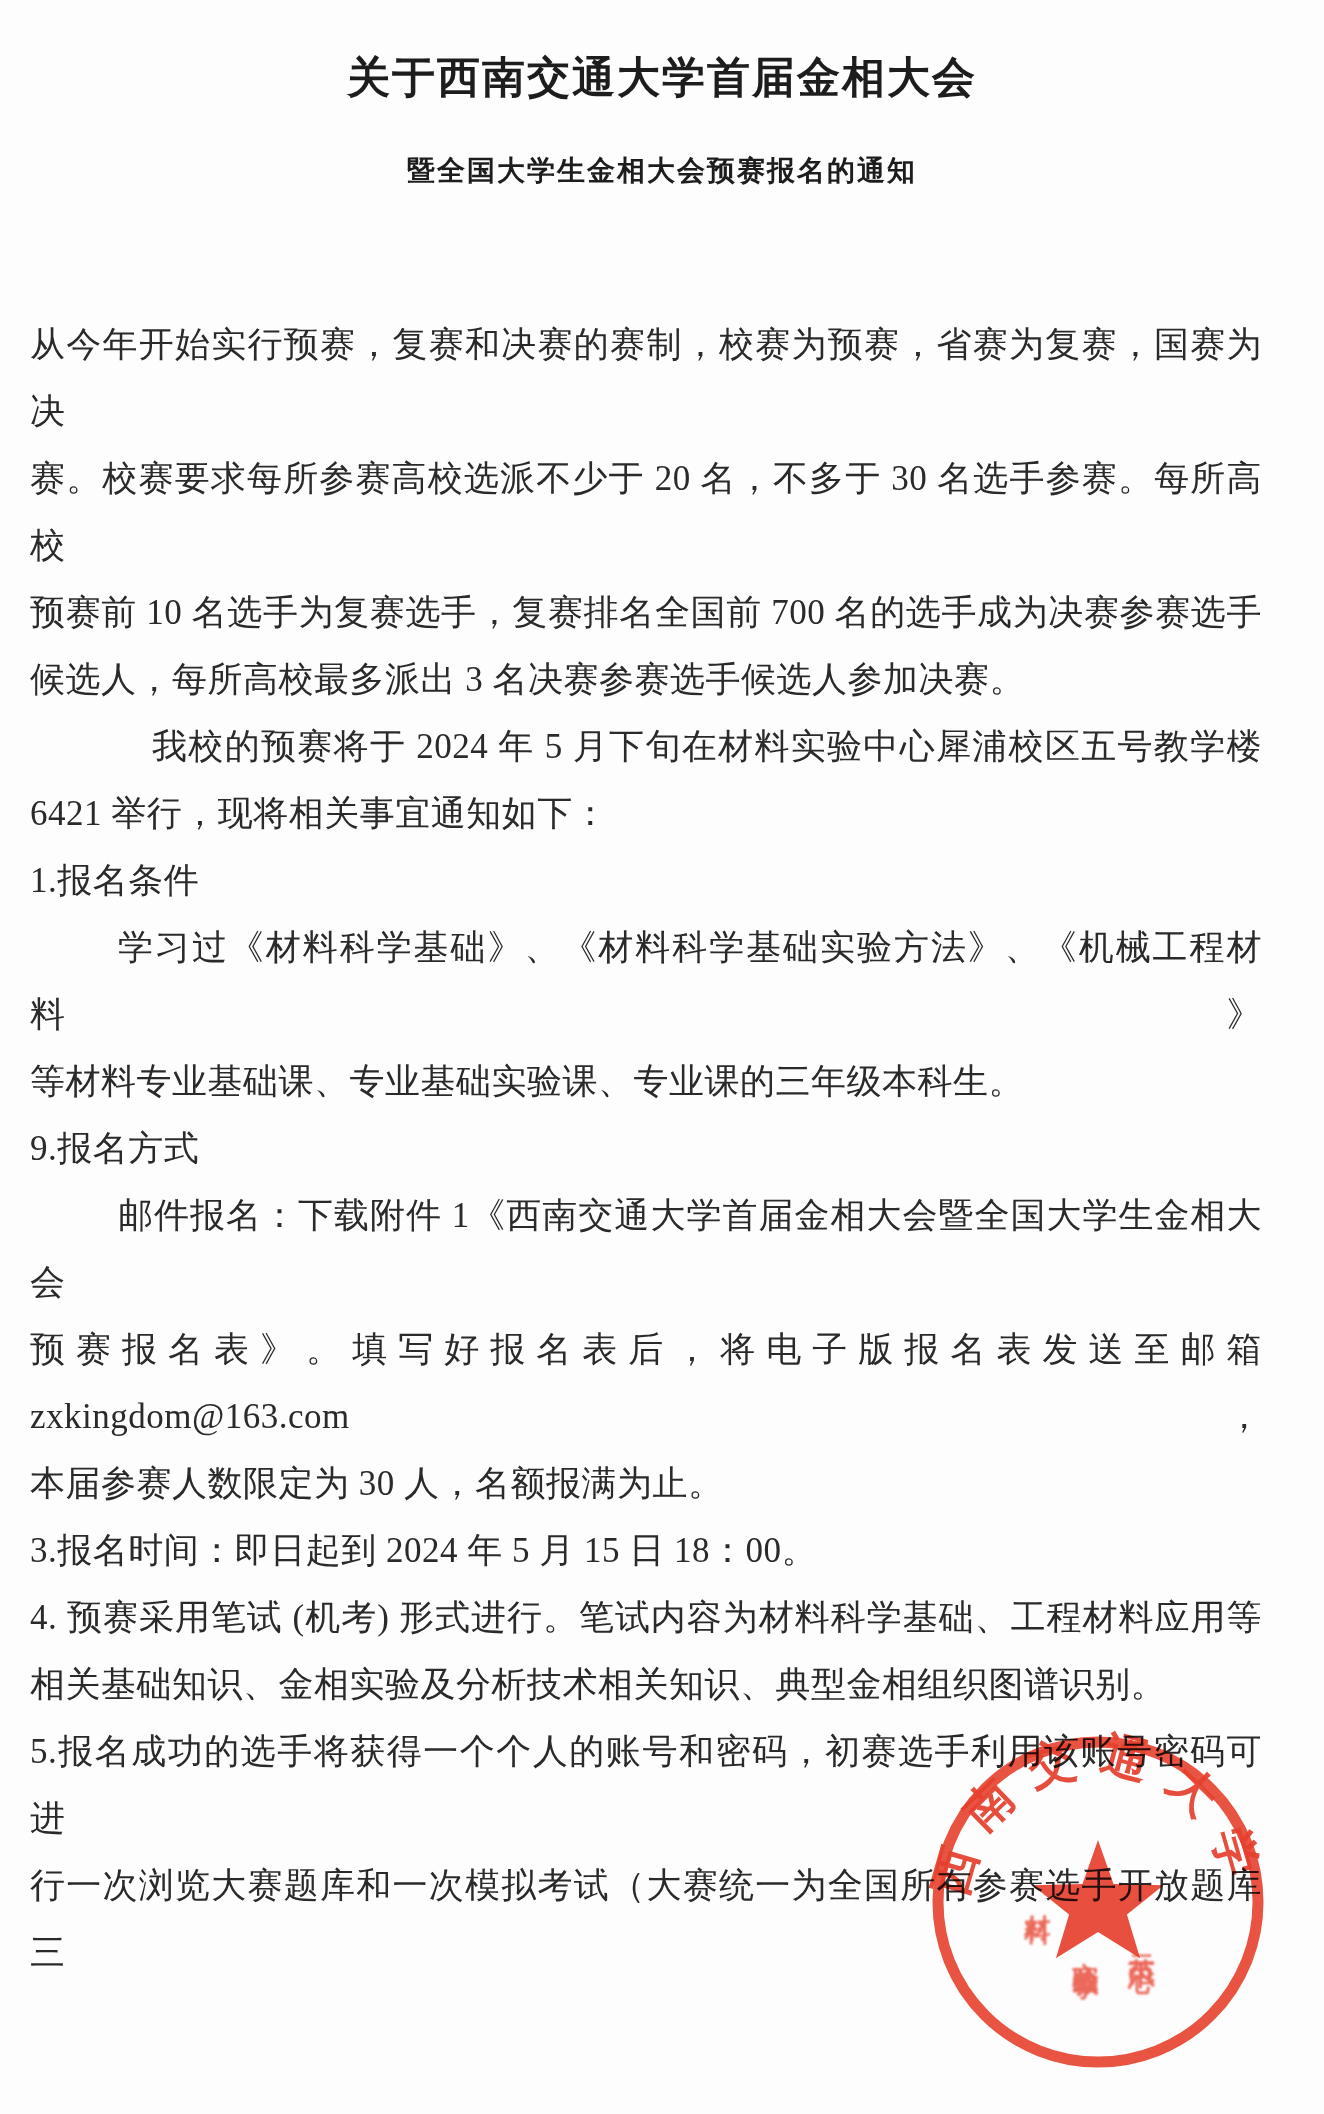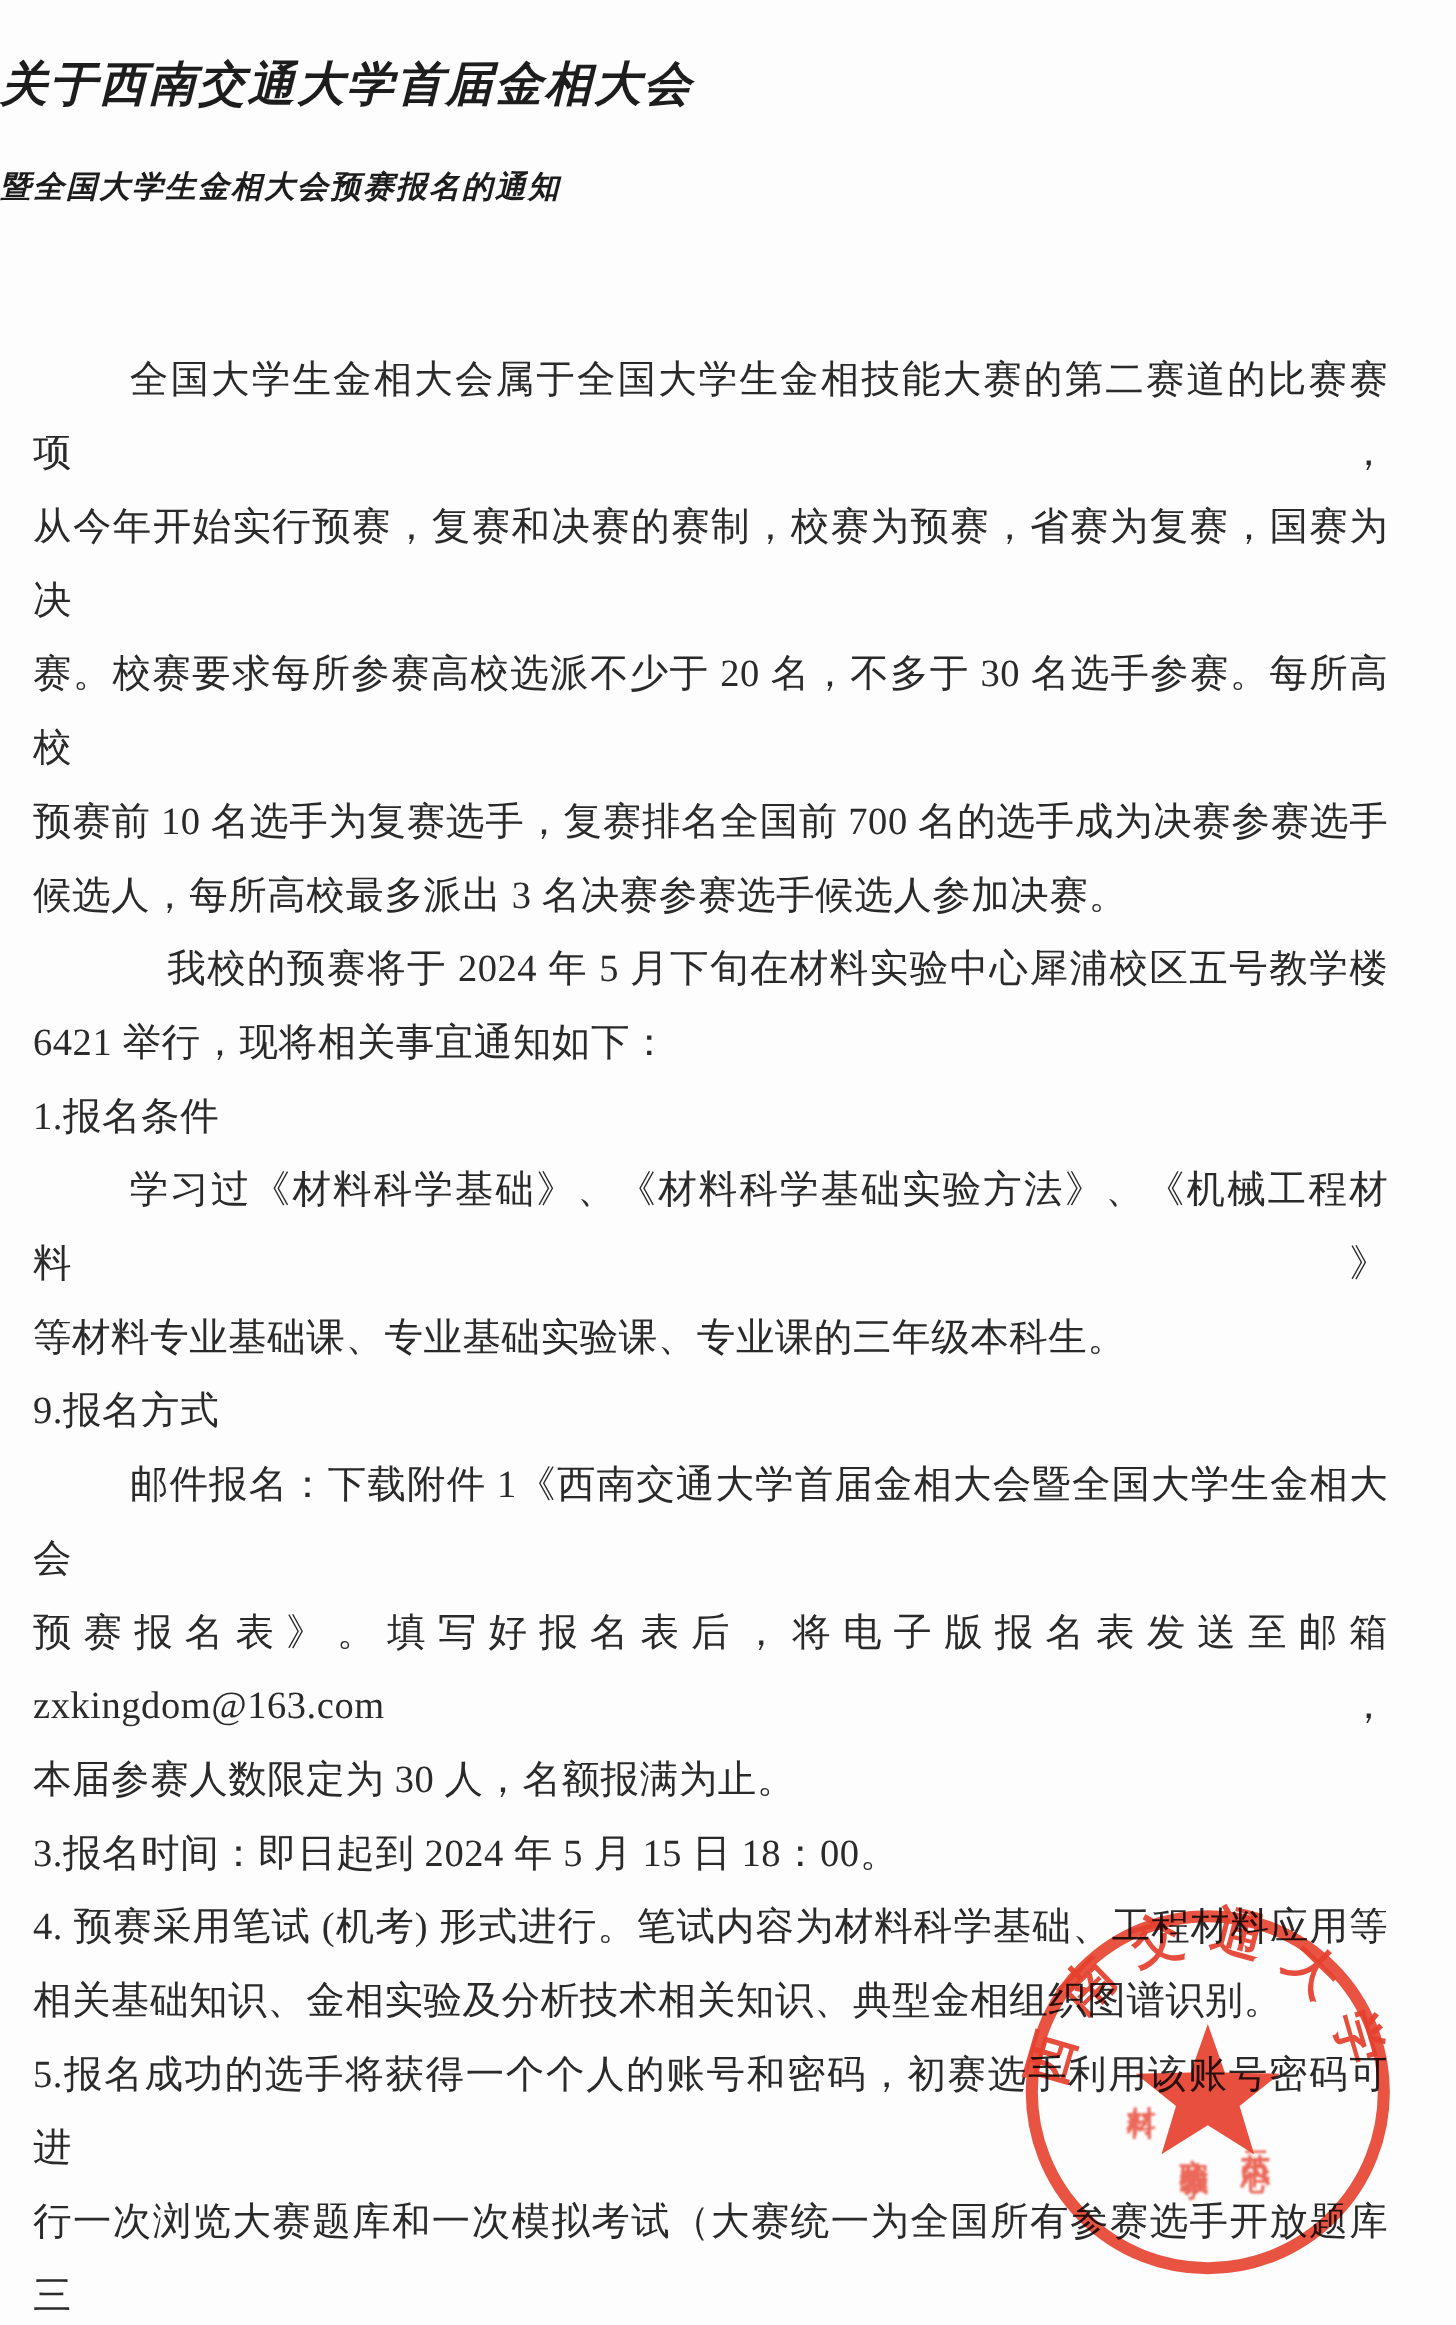--- a/index.html
+++ b/index.html
@@ -5,21 +5,21 @@
   html,body{margin:0;padding:0;background:#e9e9e9;}
   .page{
     position:relative;
     width:1324px;height:2114px;
     margin:0 auto;
     background:#fdfdfd;
     color:#2a2a2a;
     font-family:"Liberation Serif","DejaVu Serif",serif;
     overflow:hidden;
   }
-  .titles{font-style:italic;}
+  .titles{text-align:center;}
   .t1{padding-top:50px;font-size:43px;font-weight:bold;line-height:56px;letter-spacing:2px;color:#1d1d1d;}
   .t2{margin-top:37px;font-size:28px;font-weight:bold;line-height:56px;letter-spacing:2px;color:#1d1d1d;}
   .doc-body{
     position:relative;z-index:1;
     margin-top:112px;
     padding:0 62px 0 30px;
     font-size:35px;line-height:67px;
     letter-spacing:0.5px;
   }
   .line{min-height:67px;}
@@ -63,21 +63,20 @@
 <body>
 
 <div class="page">
 
   <div class="titles">
     <div class="t1">关于西南交通大学首届金相大会</div>
     <div class="t2">暨全国大学生金相大会预赛报名的通知</div>
   </div>
 
   <div class="doc-body">
-    <div class="line jl ind2">全国大学生金相大会属于全国大学生金相技能大赛的第二赛道的比赛赛项，</div>
     <div class="line jl">从今年开始实行预赛，复赛和决赛的赛制，校赛为预赛，省赛为复赛，国赛为决</div>
     <div class="line jl">赛。校赛要求每所参赛高校选派不少于 20 名，不多于 30 名选手参赛。每所高校</div>
     <div class="line jl">预赛前 10 名选手为复赛选手，复赛排名全国前 700 名的选手成为决赛参赛选手</div>
     <div class="line">候选人，每所高校最多派出 3 名决赛参赛选手候选人参加决赛。</div>
     <div class="line jl ind3">我校的预赛将于 2024 年 5 月下旬在材料实验中心犀浦校区五号教学楼</div>
     <div class="line">6421 举行，现将相关事宜通知如下：</div>
     <div class="line">1.报名条件</div>
     <div class="line jl ind2">学习过《材料科学基础》、《材料科学基础实验方法》、《机械工程材料》</div>
     <div class="line">等材料专业基础课、专业基础实验课、专业课的三年级本科生。</div>
     <div class="line">9.报名方式</div>

